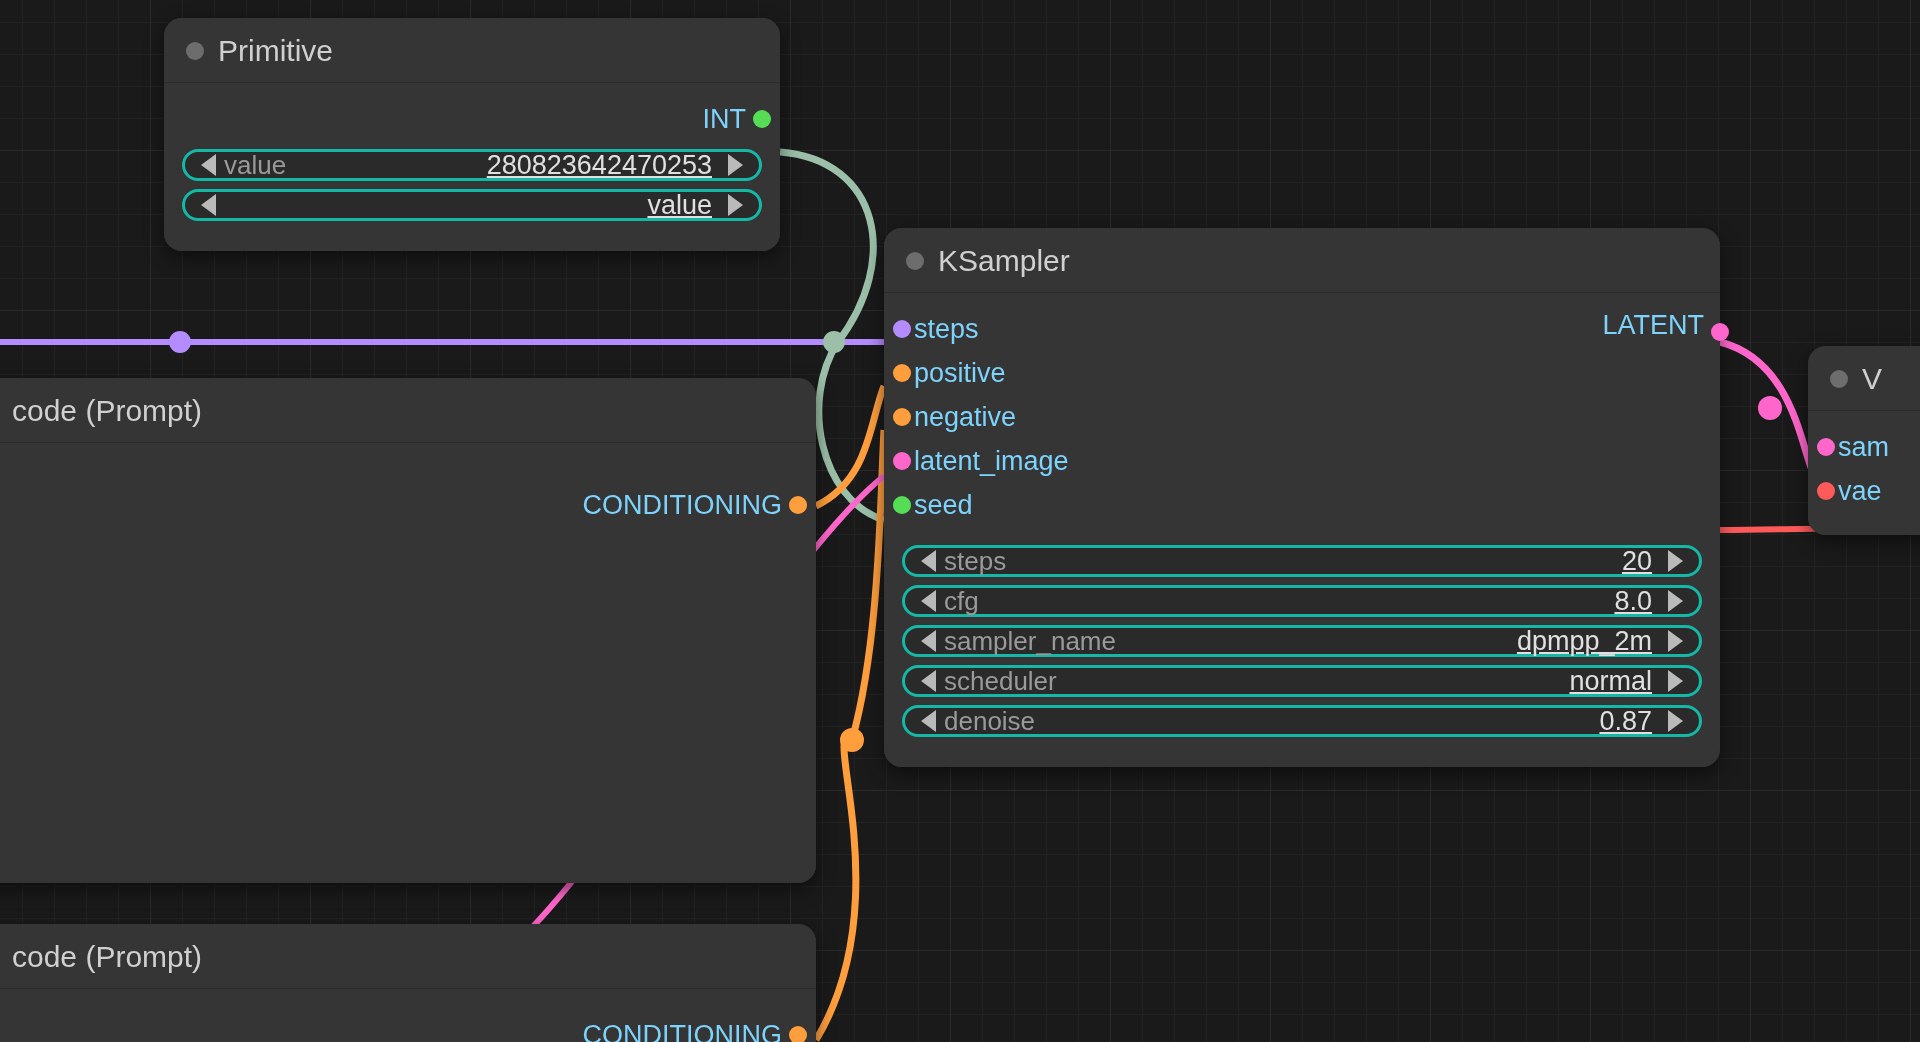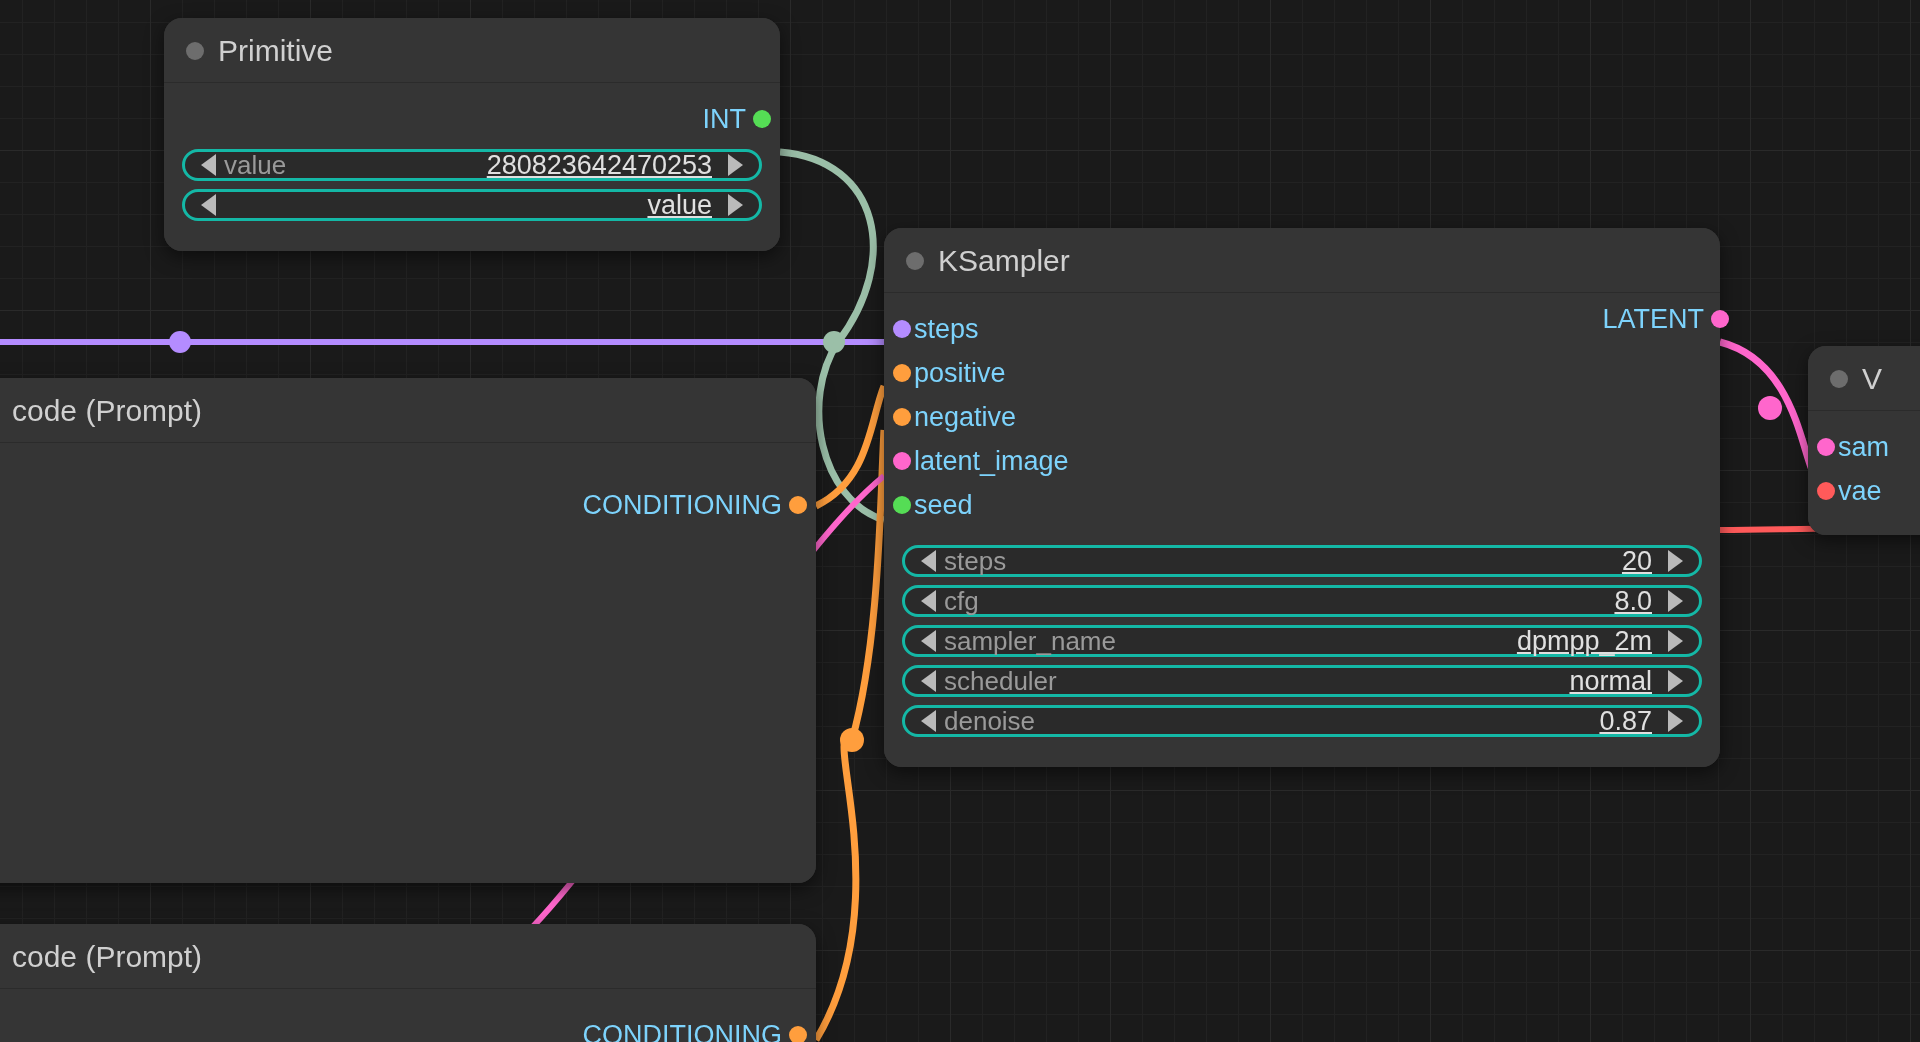--- a/index.html
+++ b/index.html
@@ -226,21 +226,21 @@
   </div>
 </div>
 
 <div class="node" id="node-ksampler">
   <div class="titlebar">
     <span class="dot"></span>
     <span class="title">KSampler</span>
   </div>
   <div class="body" style="position:relative;">
 
-    <div class="outputs-row" style="position:absolute; right:0; top:4px;">
+    <div class="outputs-row" style="position:absolute; right:0; top:4px;align-items:flex-end;">
       <span class="port-label">LATENT</span>
       <span class="port-dot c-pink"></span>
     </div>
 
     <div class="port-row input">
       <span class="port-dot c-purple"></span>
       <span class="port-label">steps</span>
     </div>
     <div class="port-row input">
       <span class="port-dot c-orange"></span>

